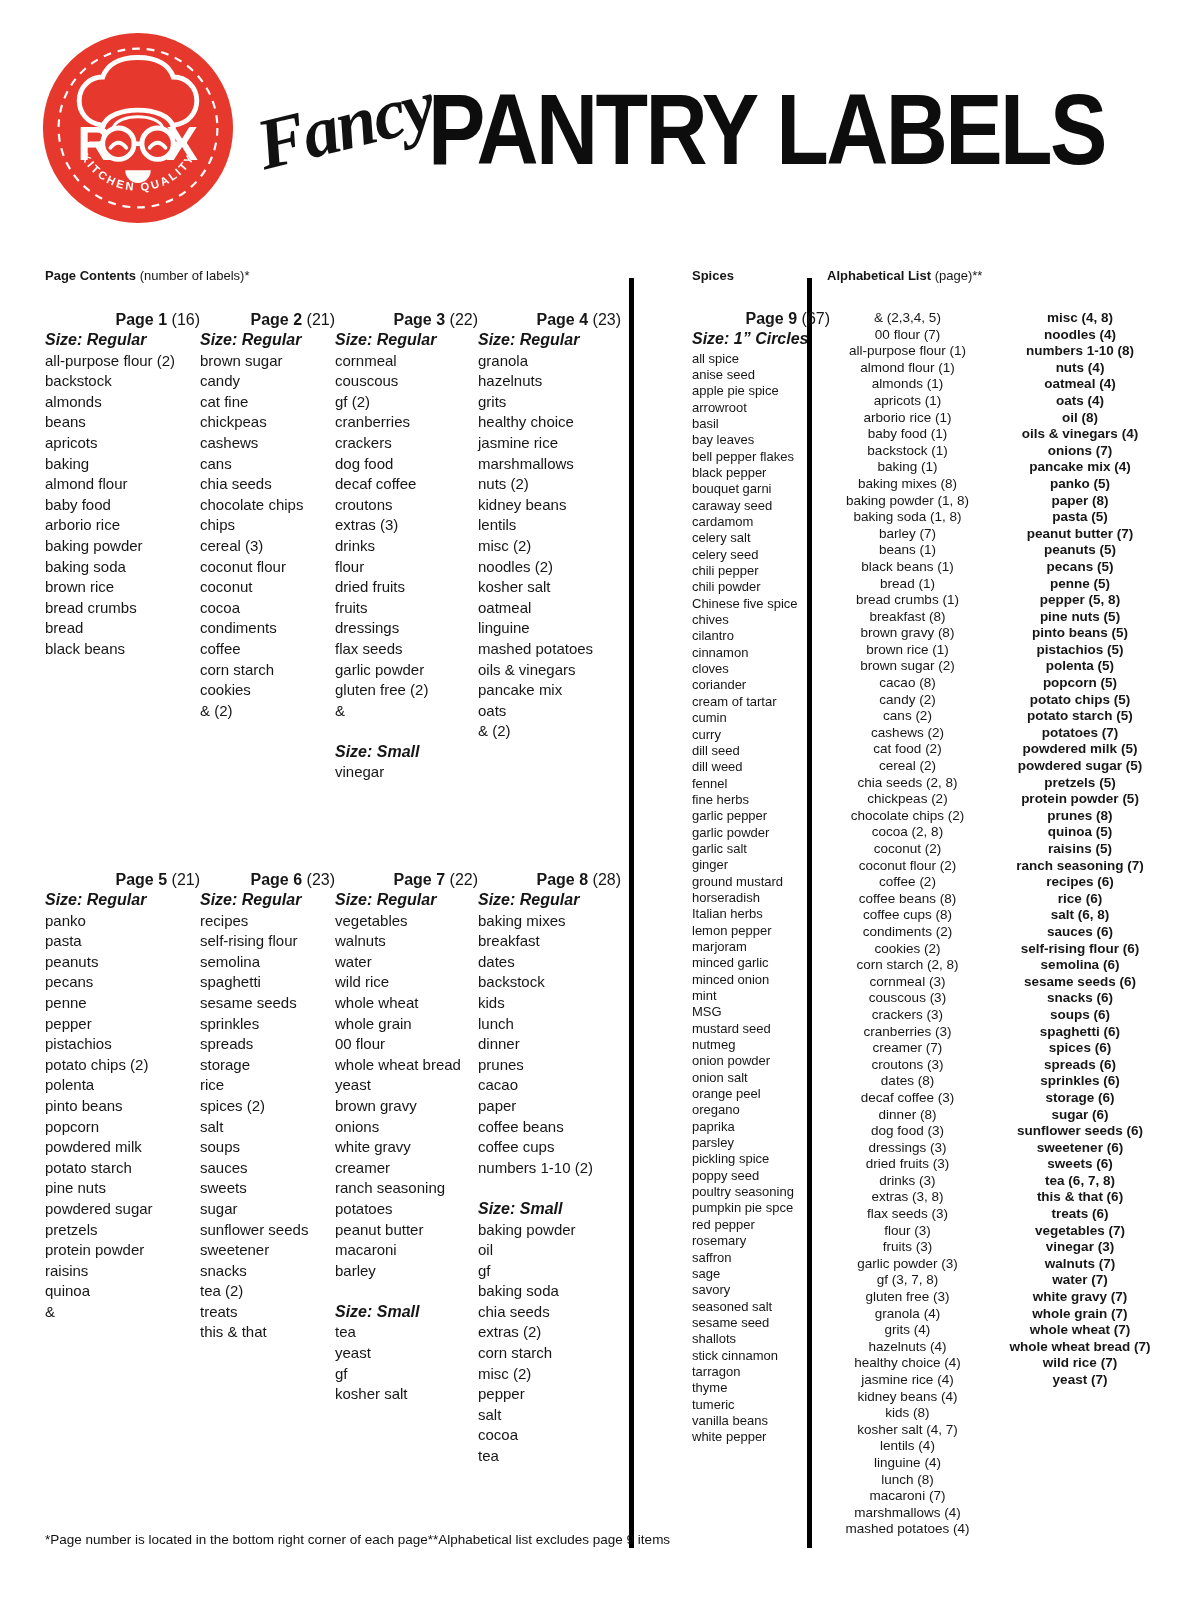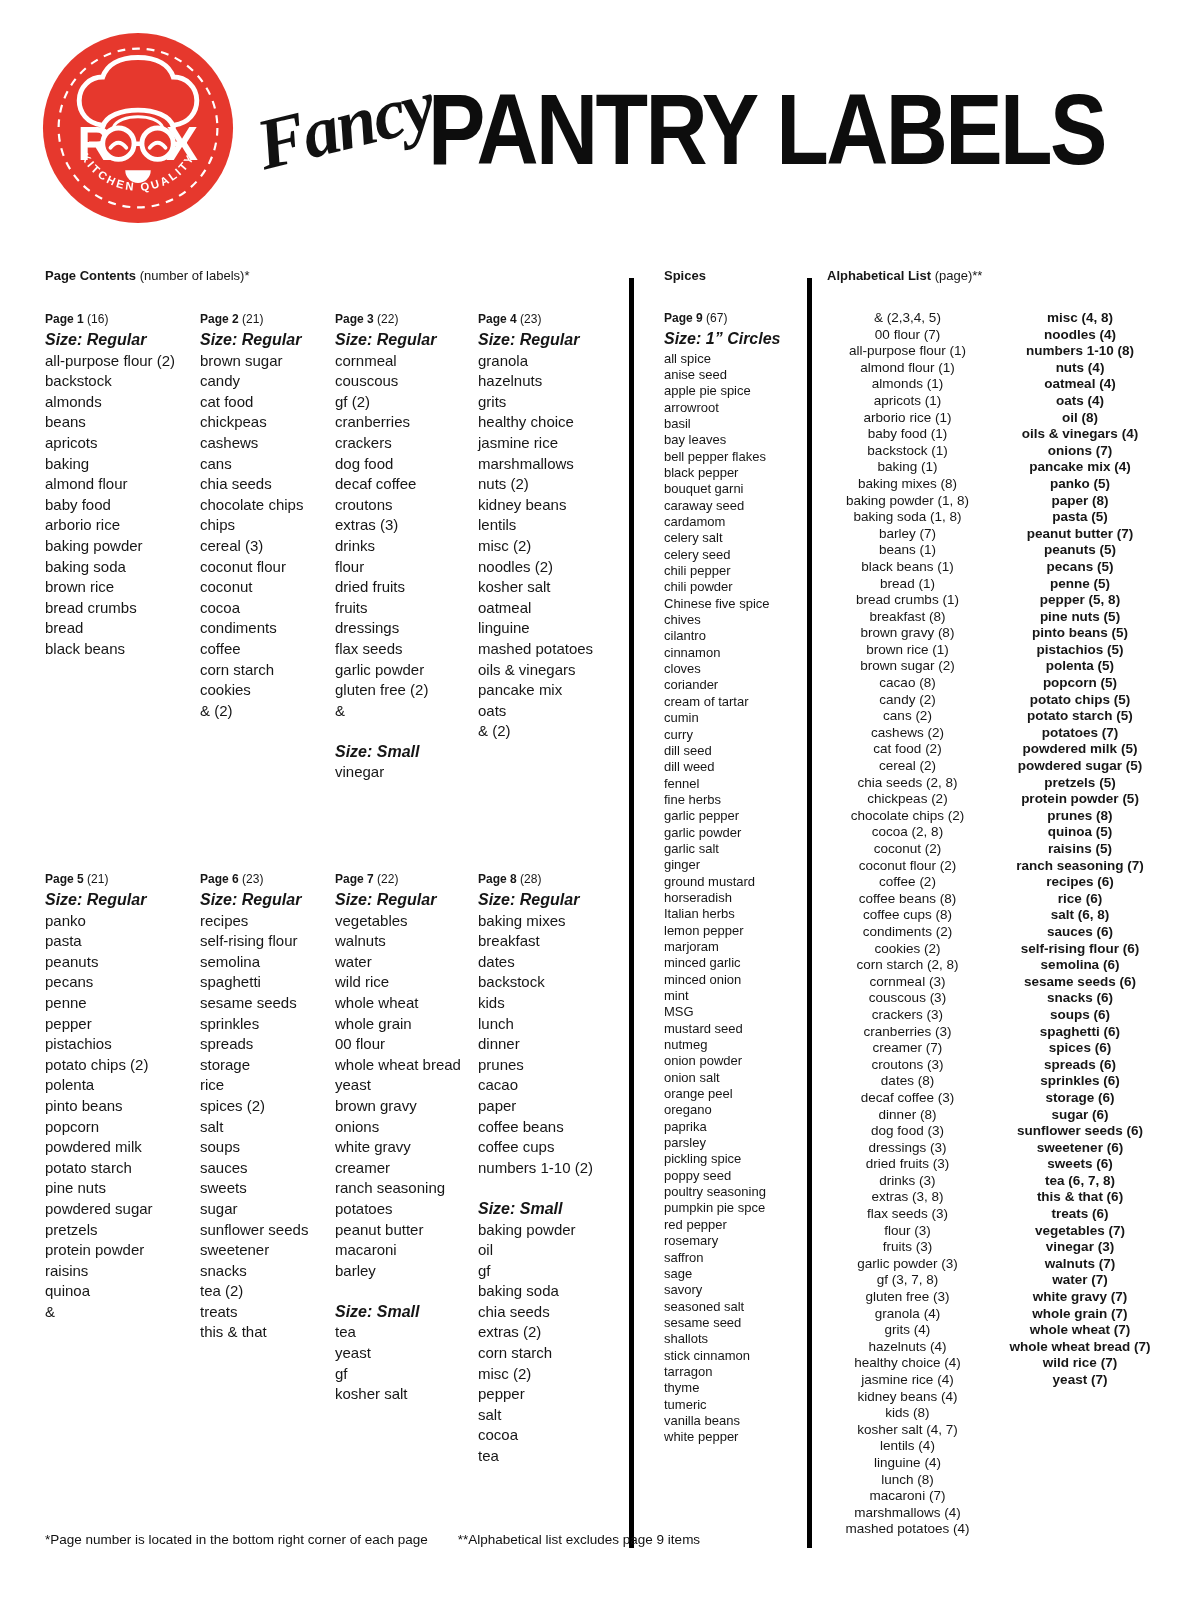--- a/index.html
+++ b/index.html
@@ -25,42 +25,42 @@
   .sec-heading{font-size:13px;line-height:20px;}
   .sec-heading .note{font-weight:normal;}
   
   .contents{position:absolute;left:45px;top:266px;width:572px;}
   .contents .sec-heading{margin-bottom:23px;}
   .row{display:flex;}
   .row1{height:560px;}
   .page-block{flex:0 0 143px;}
   .page-block:nth-child(1){flex:0 0 155px;}
   .page-block:nth-child(2){flex:0 0 135px;}
-  .pg-title{font-size:12px;line-height:21px;}
+  .pg-title{font-size:16px;line-height:21px;text-align:right;}
   .size-label{font-size:16px;line-height:20.6px;font-weight:bold;font-style:italic;}
   .item{font-size:15px;line-height:20.6px;white-space:nowrap;}
   .section + .section{margin-top:20.6px;}
   
   .vdiv{position:absolute;top:278px;width:5px;height:1270px;background:#000;}
   .vdiv1{left:629px;}
   .vdiv2{left:807px;}
   
-  .spices{position:absolute;left:664px;top:266px;width:138px;}
+  .spices{position:absolute;left:692px;top:266px;width:138px;}
   .spices .pg-title{margin-top:22px;}
   .sp-size{margin-bottom:1px;}
   .sp-item{font-size:13px;line-height:16.35px;white-space:nowrap;}
   
   .alpha{position:absolute;left:827px;top:266px;width:345px;}
   .al-cols{display:flex;margin-top:24px;text-align:center;}
   .al-col{flex:0 0 161px;}
   .al-col:last-child{flex:1;font-weight:bold;}
   .al-item{font-size:13.5px;line-height:16.6px;white-space:nowrap;}
   
   .footnote{position:absolute;left:45px;top:1532px;font-size:13.5px;color:#111;}
-  .fn2{margin-left:30px;}
+  .fn2{margin-left:0;}
 </style>
 </head>
 <body>
 
 <div class="logo-wrap">
   <svg viewBox="0 0 200 200" width="196" height="196">
     <defs>
       <path id="tagArc" d="M34,98 A66,66 0 0 0 166,98" fill="none"></path>
     </defs>
     <circle cx="100" cy="100" r="97" fill="#e6382d"></circle>
@@ -119,21 +119,21 @@
     </div>
       <div class="page-block">
       <div class="pg-title">
         <span class="b">Page 2</span>
         <span>(21)</span>
       </div>
       <div class="section">
         <div class="size-label">Size: Regular</div>
         <div class="item">brown sugar</div>
           <div class="item">candy</div>
-          <div class="item">cat food</div>
+          <div class="item">cat fine</div>
           <div class="item">chickpeas</div>
           <div class="item">cashews</div>
           <div class="item">cans</div>
           <div class="item">chia seeds</div>
           <div class="item">chocolate chips</div>
           <div class="item">chips</div>
           <div class="item">cereal (3)</div>
           <div class="item">coconut flour</div>
           <div class="item">coconut</div>
           <div class="item">cocoa</div>

